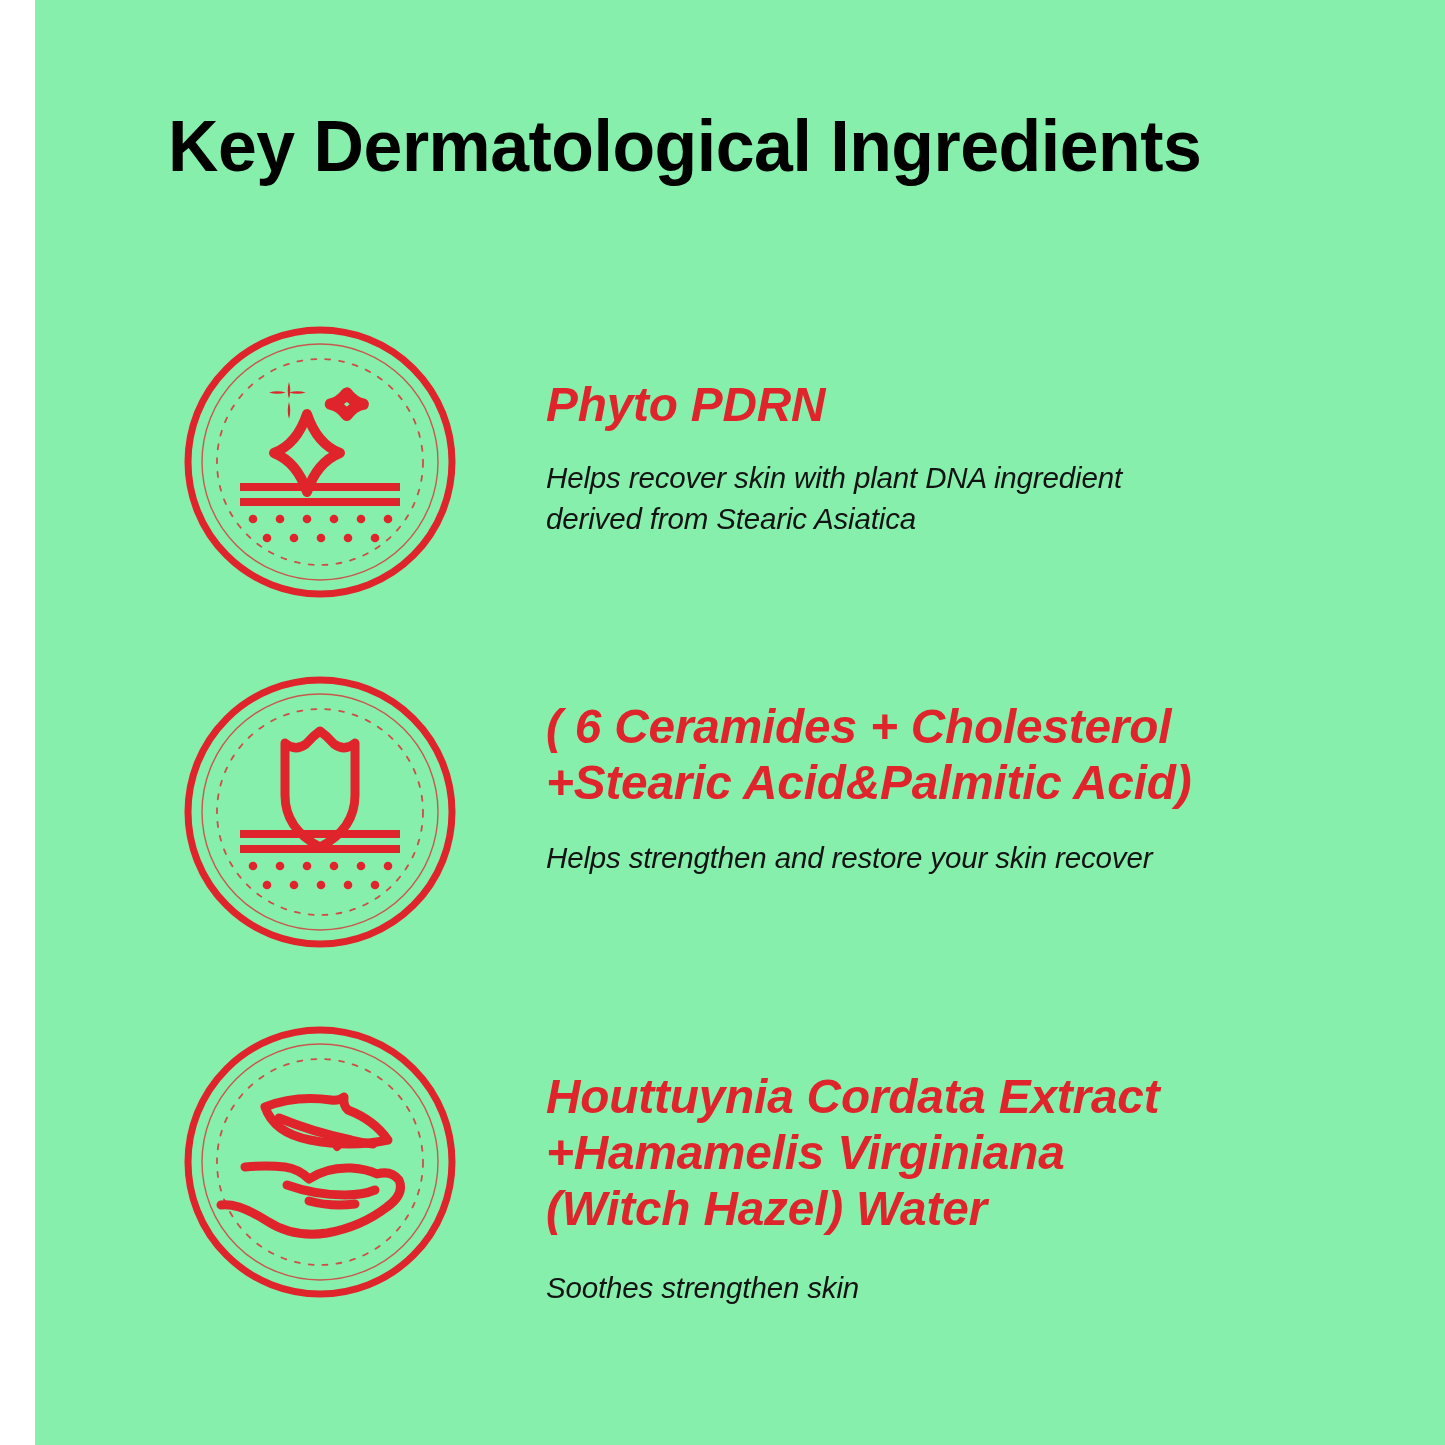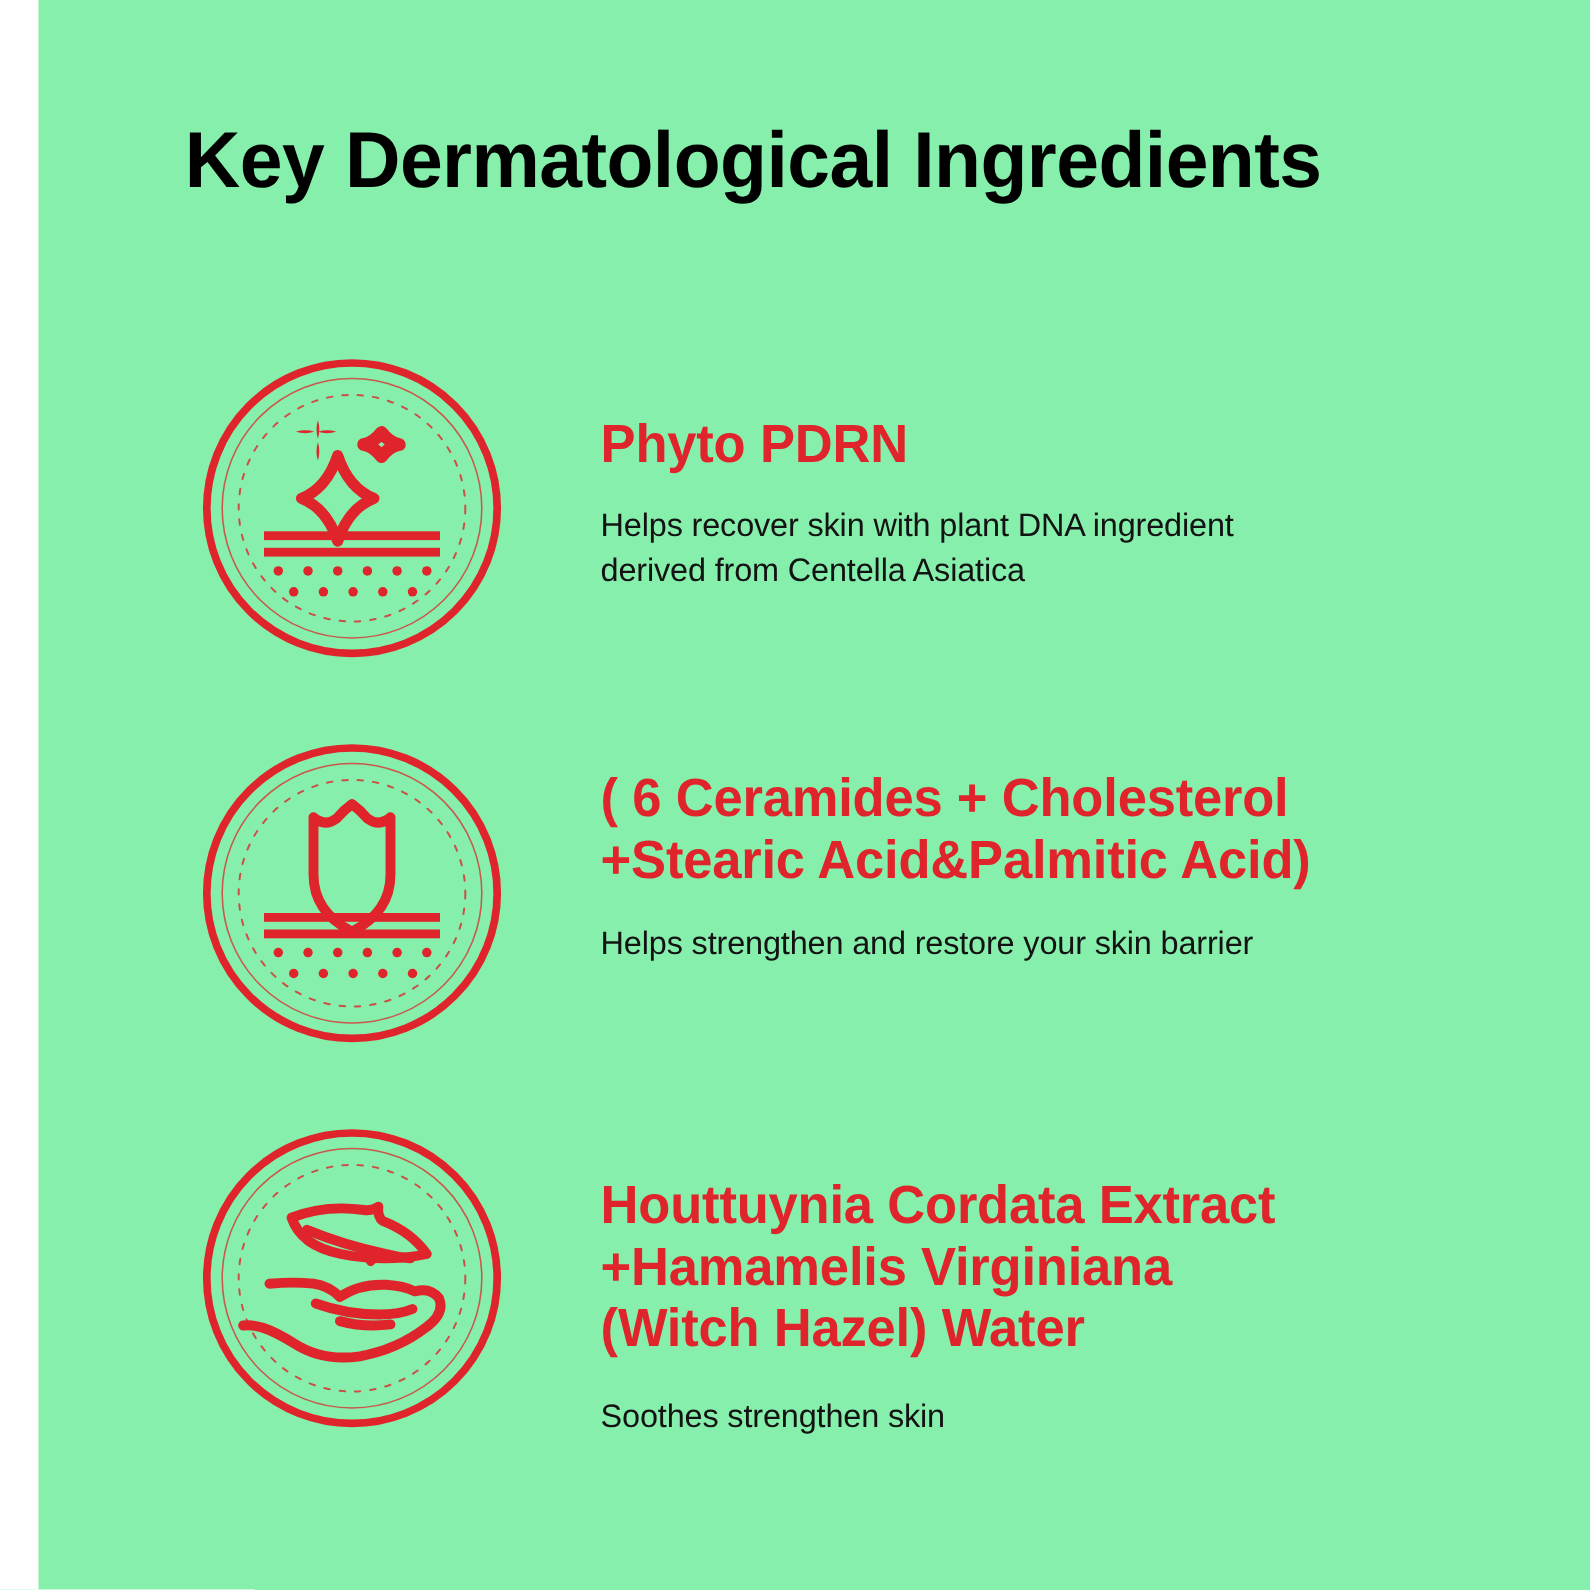--- a/index.html
+++ b/index.html
@@ -72,20 +72,21 @@
     height: 274px;
     overflow: visible;
   }
 
   
   .text-col {
     position: absolute;
     left: 511px;
     top: 0;
     width: 840px;
+    font-style: italic;
   }
 
   .ing-heading {
     font-family: "Liberation Sans Narrow", "Liberation Sans", sans-serif;
     font-size: 49px;
     font-weight: 700;
     color: #E0242C;
     line-height: 1.14;
     letter-spacing: -0.2px;
     white-space: pre-line;
@@ -163,21 +164,21 @@
             <circle cx="138" cy="213" r="4.3"></circle>
             <circle cx="165" cy="213" r="4.3"></circle>
             <circle cx="192" cy="213" r="4.3"></circle>
           </g>
         </svg>
       </div>
 
       <div class="text-col">
         <div class="ing-heading">Phyto PDRN</div>
         <div class="ing-desc">Helps recover skin with plant DNA ingredient
-derived from Centella Asiatica</div>
+derived from Stearic Asiatica</div>
       </div>
     </div>
 
     <div class="ingredient-row" data-row="1">
 
       <div class="icon-badge">
         <svg viewBox="0 0 274 274" xmlns="http://www.w3.org/2000/svg">
           <circle cx="137" cy="137" r="132" fill="none" stroke="#E0242C" stroke-width="7"></circle>
           <circle cx="137" cy="137" r="118" fill="none" stroke="#E0242C" stroke-width="1.4" opacity="0.75"></circle>
           <circle cx="137" cy="137" r="103" fill="none" stroke="#E0242C" stroke-width="1.8" stroke-dasharray="5 9" stroke-linecap="round" opacity="0.8"></circle>
@@ -209,21 +210,21 @@
             <circle cx="138" cy="210" r="4.3"></circle>
             <circle cx="165" cy="210" r="4.3"></circle>
             <circle cx="192" cy="210" r="4.3"></circle>
           </g>
         </svg>
       </div>
 
       <div class="text-col">
         <div class="ing-heading">( 6 Ceramides + Cholesterol
 +Stearic Acid&amp;Palmitic Acid)</div>
-        <div class="ing-desc">Helps strengthen and restore your skin barrier</div>
+        <div class="ing-desc">Helps strengthen and restore your skin recover</div>
       </div>
     </div>
 
     <div class="ingredient-row" data-row="2">
 
       <div class="icon-badge">
         <svg viewBox="0 0 274 274" xmlns="http://www.w3.org/2000/svg">
           <circle cx="137" cy="137" r="132" fill="none" stroke="#E0242C" stroke-width="7"></circle>
           <circle cx="137" cy="137" r="118" fill="none" stroke="#E0242C" stroke-width="1.4" opacity="0.75"></circle>
           <circle cx="137" cy="137" r="103" fill="none" stroke="#E0242C" stroke-width="1.8" stroke-dasharray="5 9" stroke-linecap="round" opacity="0.8"></circle>

